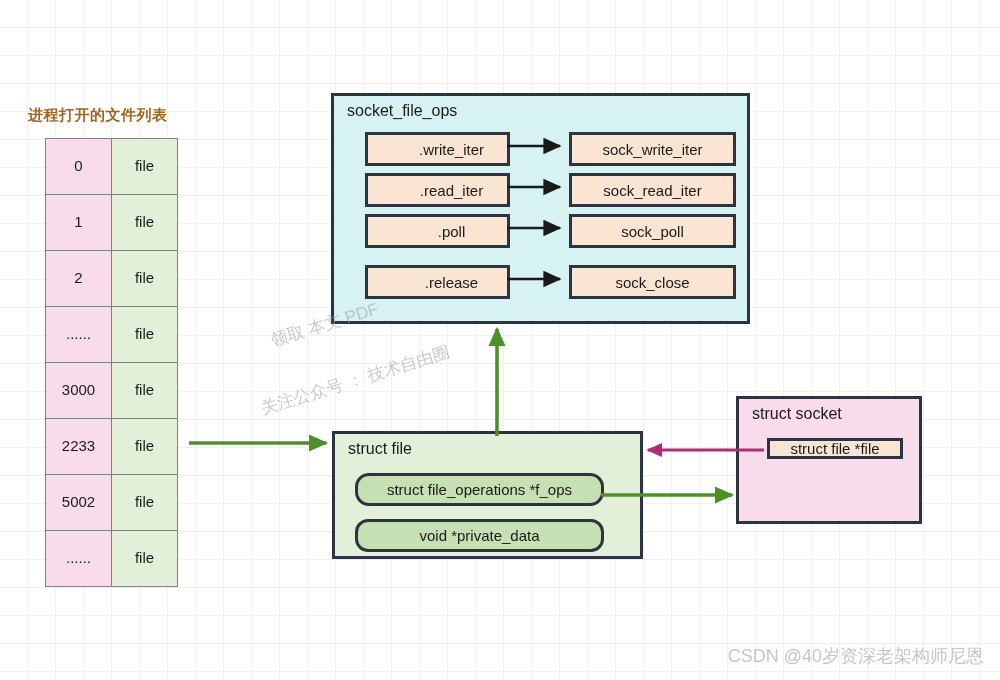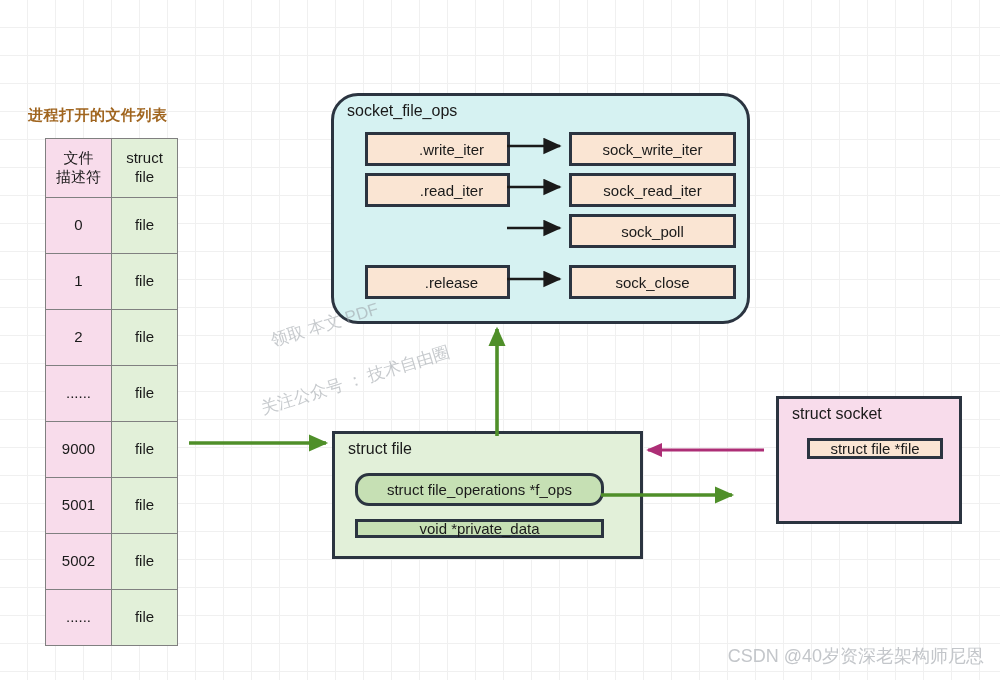--- a/index.html
+++ b/index.html
@@ -66,36 +66,34 @@
     border:3px solid #2b3440;
     box-sizing:border-box;
     display:flex;align-items:center;justify-content:center;
     font-size:15px;color:#1a1a1a;
     white-space:nowrap;
   }
 
   #socket-file-ops{
     left:331px;top:93px;width:419px;height:231px;
     background:#d6f2f2;
-    border-radius:27px;
   }
   .op-left { background:#fae5d3;padding-left:28px; }
   .op-right{ background:#fae5d3; }
 
   #struct-file{
     left:332px;top:396px;width:311px;height:128px;
     background:#e2f0d9;
     margin-top:35px;
   }
   .sf-chip{ background:#c6e0b4; }
 
   #struct-socket{
     left:736px;top:396px;width:186px;height:128px;
     background:#f8dceb;
-    margin-left:40px;
   }
   .ss-chip{ background:#fae5d3; }
 
   
   #arrows{
     position:absolute;left:0;top:0;width:1000px;height:680px;
     pointer-events:none;
   }
 
   
@@ -119,52 +117,42 @@
 </style>
 </head>
 <body>
 
 <div id="canvas">
 
   <div id="doc-title">进程打开的文件列表</div>
 
   <table id="fd-table">
     <tbody>
-      <tr class="head">
-        <td class="fd-head">
-          <div>文件</div>
-          <div>描述符</div>
-        </td>
-        <td class="fi-head">
-          <div>struct</div>
-          <div>file</div>
-        </td>
-      </tr>
       <tr>
         <td class="fd">0</td>
         <td class="fi">file</td>
       </tr>
       <tr>
         <td class="fd">1</td>
         <td class="fi">file</td>
       </tr>
       <tr>
         <td class="fd">2</td>
         <td class="fi">file</td>
       </tr>
       <tr>
         <td class="fd">......</td>
         <td class="fi">file</td>
       </tr>
       <tr>
-        <td class="fd">9000</td>
-        <td class="fi">file</td>
-      </tr>
-      <tr>
-        <td class="fd">5001</td>
+        <td class="fd">3000</td>
+        <td class="fi">file</td>
+      </tr>
+      <tr>
+        <td class="fd">2233</td>
         <td class="fi">file</td>
       </tr>
       <tr>
         <td class="fd">5002</td>
         <td class="fi">file</td>
       </tr>
       <tr>
         <td class="fd">......</td>
         <td class="fi">file</td>
       </tr>
@@ -173,30 +161,31 @@
 
   <div class="panel" id="socket-file-ops">
     <div class="panel-title">socket_file_ops</div>
 
     <div class="chip op-left" style="left:31px;  top:36px;  width:145px; height:34px;">.write_iter</div>
     <div class="chip op-right" style="left:235px; top:36px;  width:167px; height:34px;">sock_write_iter</div>
 
     <div class="chip op-right" style="left:235px; top:77px;  width:167px; height:34px;">sock_read_iter</div>
     <div class="chip op-left" style="left:31px;  top:77px;  width:145px; height:34px;">.read_iter</div>
 
+    <div class="chip op-left" style="left:31px;  top:118px; width:145px; height:34px;">.poll</div>
     <div class="chip op-right" style="left:235px; top:118px; width:167px; height:34px;">sock_poll</div>
 
     <div class="chip op-left" style="left:31px;  top:169px; width:145px; height:34px;">.release</div>
     <div class="chip op-right" style="left:235px; top:169px; width:167px; height:34px;">sock_close</div>
   </div>
 
   <div class="panel" id="struct-file">
     <div class="panel-title">struct file</div>
     <div class="chip sf-chip" style="left:20px; top:39px; width:249px; height:33px;border-radius:14px;">struct file_operations *f_ops</div>
-    <div class="chip sf-chip" style="left:20px; top:85px; width:249px; height:19px;">void *private_data</div>
+    <div class="chip sf-chip" style="left:20px; top:85px; width:249px; height:33px;border-radius:13px;">void *private_data</div>
   </div>
 
   <div class="panel" id="struct-socket">
     <div class="panel-title">struct socket</div>
     <div class="chip ss-chip" style="left:28px; top:39px; width:136px; height:21px;">struct file *file</div>
   </div>
 
   <svg id="arrows" viewBox="0 0 1000 680" xmlns="http://www.w3.org/2000/svg">
     <defs>
       <marker id="ah-black" markerWidth="8" markerHeight="8" refX="6.4" refY="3.2" orient="auto" markerUnits="strokeWidth">

